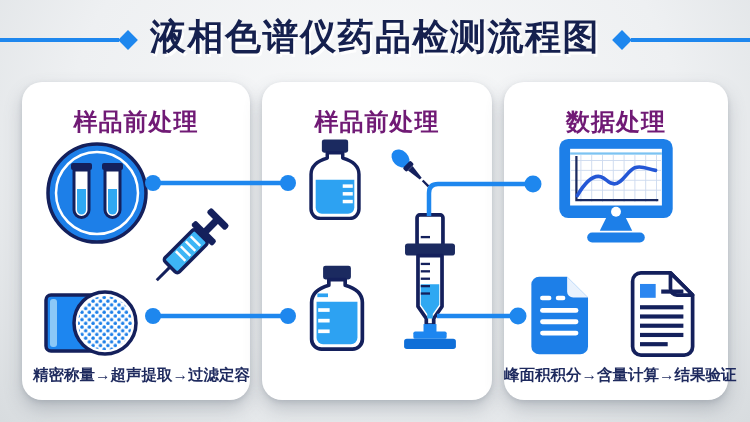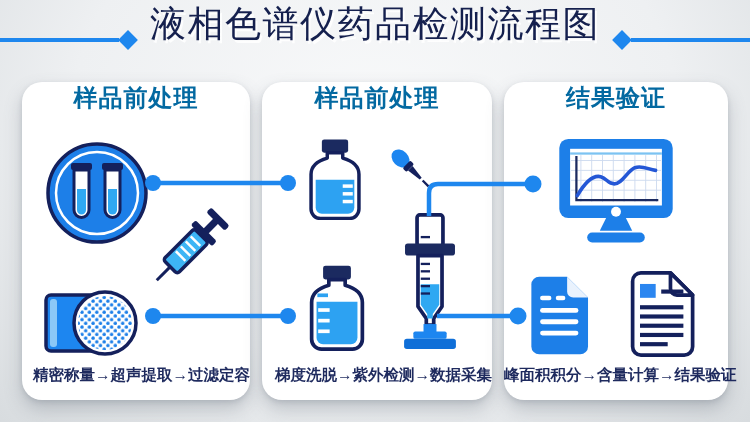--- a/index.html
+++ b/index.html
@@ -3,35 +3,35 @@
 <meta charset="utf-8">
 <style>
   html,body{margin:0;padding:0;}
   #canvas{
     position:relative;width:750px;height:422px;overflow:hidden;
     font-family:"Liberation Sans","DejaVu Sans",sans-serif;
     background:
       radial-gradient(ellipse 90% 130% at 50% 28%, #f8f9fa 0%, #eef0f2 45%, #d8dcdf 78%, #bdc3c9 100%);
   }
   .title{
-    position:absolute;left:0;top:0;width:750px;height:48px;line-height:48px;
-    text-align:center;font-size:36px;font-weight:400;letter-spacing:1.5px;
+    position:absolute;left:0;top:13px;width:750px;height:48px;line-height:48px;
+    text-align:center;font-size:36px;font-weight:700;letter-spacing:1.5px;
     color:#15204e;text-shadow:2px 3px 0 rgba(255,255,255,.85);
   }
   .deco{position:absolute;left:0;top:0;width:750px;height:80px;}
   .card{
     position:absolute;top:82px;height:318px;background:#ffffff;border-radius:20px;
     box-shadow:0 9px 18px rgba(88,98,114,.30), 0 2px 5px rgba(88,98,114,.18);
   }
   #card1{left:22px;width:228px;}
   #card2{left:262px;width:230px;}
   #card3{left:504px;width:224px;}
   .card-title{
-    position:absolute;top:0;left:0;width:100%;text-align:center;
-    font-size:24px;font-weight:900;color:#0369a1;letter-spacing:1px;
+    position:absolute;top:24px;left:0;width:100%;text-align:center;
+    font-size:24px;font-weight:900;color:#701a75;letter-spacing:1px;
   }
   .card-steps{
     position:absolute;bottom:14px;left:0;width:100%;text-align:right;
     font-size:15.5px;font-weight:800;color:#1e2a5e;white-space:nowrap;
   }
   .ic{position:absolute;}
   #connectors{position:absolute;left:0;top:0;width:750px;height:422px;z-index:5;pointer-events:none;}
 </style>
 </head>
 <body>
@@ -131,25 +131,24 @@
     <svg class="ic" style="left:38px;top:182px;width:74px;height:90px" viewBox="0 0 90 110">
       <rect x="28" y="2" width="34" height="17" rx="3" fill="#1b2a60"></rect>
       <path d="M35,19 v7 C21,30 14,38 14,47 V92 a12,12 0 0 0 12,12 h38 a12,12 0 0 0 12,-12 V47 C76,38 69,30 55,26 V19 z" fill="#ffffff" stroke="#14205c" stroke-width="4.5" stroke-linejoin="round"></path>
       <rect x="21" y="36" width="13" height="4.5" fill="#2da2f2"></rect>
       <path d="M20,46 h50 v44 a8,8 0 0 1 -8,8 H28 a8,8 0 0 1 -8,-8 z" fill="#2da2f2"></path>
       <rect x="22" y="54" width="14" height="4.5" fill="#ffffff"></rect>
       <rect x="22" y="67" width="14" height="4.5" fill="#ffffff"></rect>
       <rect x="22" y="80" width="14" height="4.5" fill="#ffffff"></rect>
     </svg>
 
-    <div class="card-steps">梯度洗脱→紫外检测→数据采集</div>
   </div>
 
   <div class="card" id="card3">
-    <div class="card-title">结果验证</div>
+    <div class="card-title">数据处理</div>
 
     <svg class="ic" style="left:49px;top:55px;width:126px;height:110px" viewBox="0 0 140 122">
       <rect x="7" y="2" width="126" height="88" rx="10" fill="#1d7fe8"></rect>
       <rect x="19" y="13" width="102" height="63" fill="#ffffff"></rect>
       <rect x="19" y="17" width="102" height="2.5" fill="#7cc3f2"></rect>
       <g stroke="#ccd9ee" stroke-width="1">
         <line x1="31" y1="20" x2="31" y2="72"></line>
           <line x1="43" y1="20" x2="43" y2="72"></line>
         <line x1="55" y1="20" x2="55" y2="72"></line>
           <line x1="67" y1="20" x2="67" y2="72"></line>

